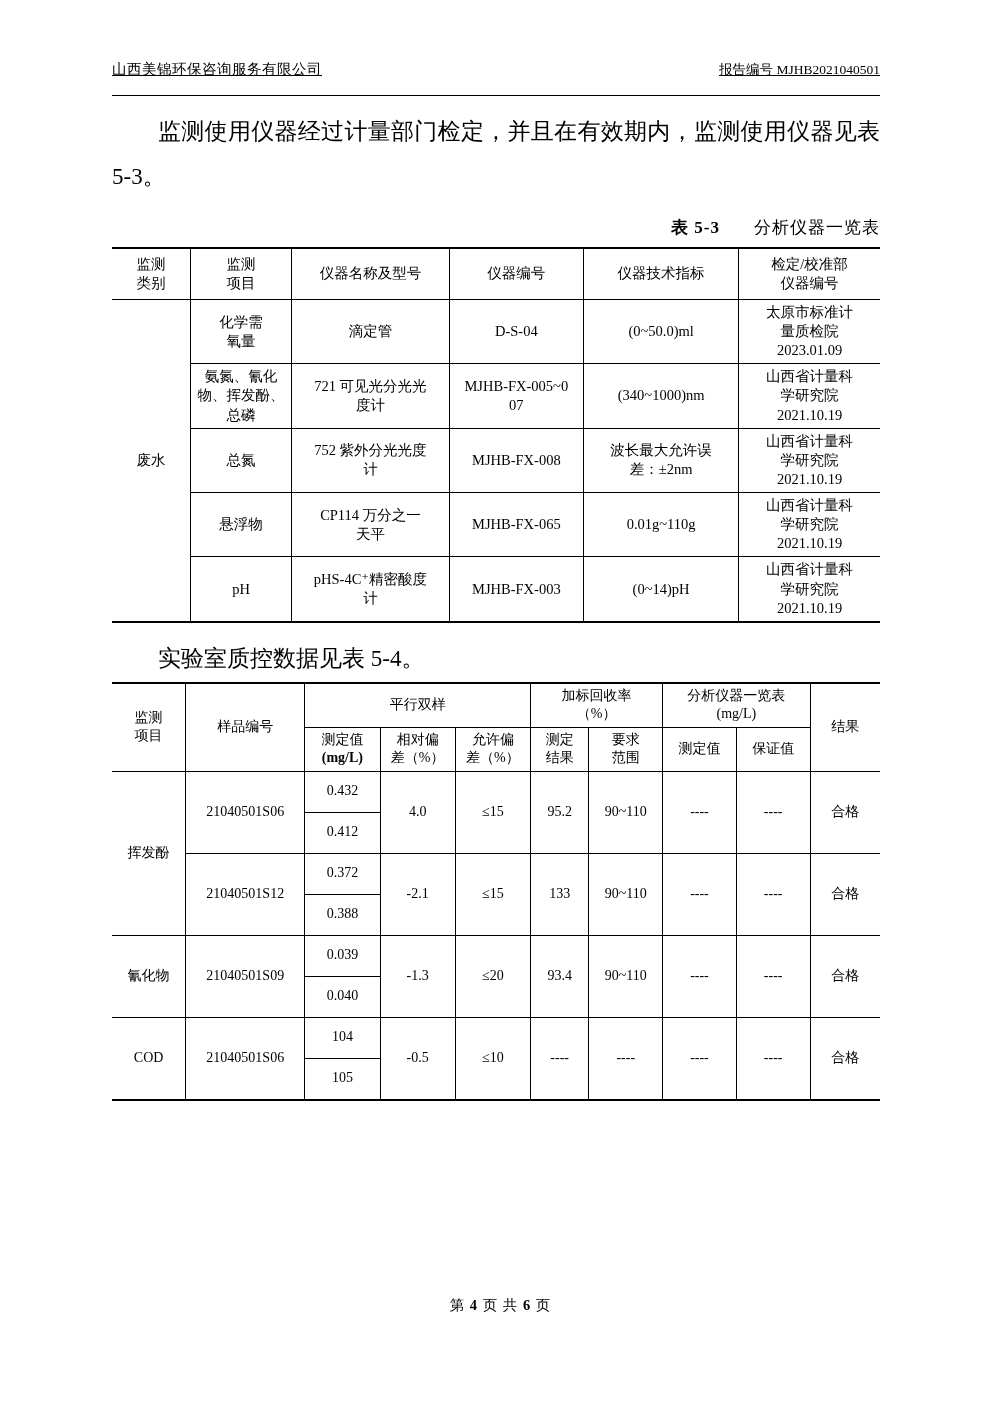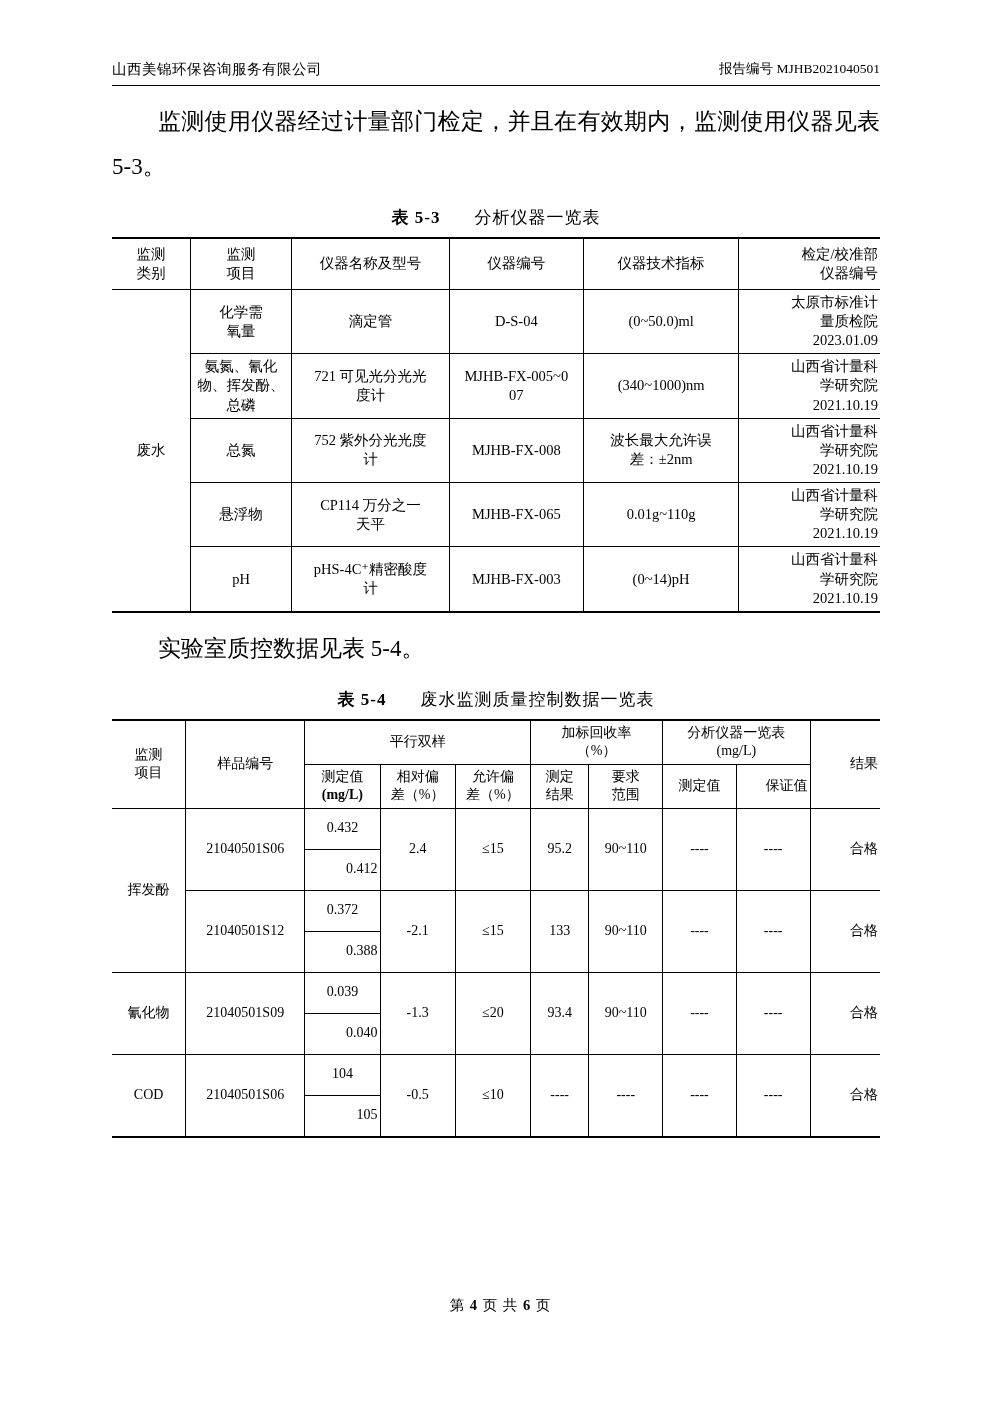--- a/index.html
+++ b/index.html
@@ -19,45 +19,46 @@
     left: 0; top: 0;
     width: 992px;
     height: 1403px;
     box-sizing: border-box;
     padding: 60px 112px 0 112px;
   }
   
   .header {
     display: flex;
     justify-content: space-between;
-    align-items: flex-start;
+    align-items: flex-end;
     font-size: 14.5px;
-    padding-bottom: 6px;
+    padding-bottom: 16px;
     border-bottom: 1.2px solid #000;
+    text-decoration: underline;
   }
   .header .left { letter-spacing: 0.5px; }
   .header .right { font-size: 13.5px; font-family: "Liberation Serif", serif; }
 
   
   h2.section {
     font-size: 19px;
     font-weight: bold;
     margin: 26px 0 0 0;
     letter-spacing: 0.5px;
     font-family: "Liberation Sans", sans-serif;
   }
   p.body {
     font-size: 23px;
     line-height: 1.95;
     margin: 14px 0 0 0;
     text-indent: 2em;
     text-align: justify;
   }
   .tbl-caption {
-    text-align: center;
+    text-align: right;
     font-size: 17px;
     margin: 16px 0 8px 0;
     letter-spacing: 1px;
   }
   .tbl-caption .cap-num { font-weight: bold; }
   .tbl-caption .cap-gap { display: inline-block; width: 34px; }
 
   
   table {
     border-collapse: collapse;
@@ -73,21 +74,21 @@
     line-height: 1.32;
     font-weight: normal;
   }
   table.thickframe {
     border-top: 2.2px solid #000;
     border-bottom: 2.2px solid #000;
   }
   table.thickframe tr:first-child td { border-top: none; }
   table.thickframe tr:last-child td { border-bottom: none; }
   table.thickframe td:first-child { border-left: none; }
-  table.thickframe td:last-child { border-right: none; text-align: right; }
+  table.thickframe td:last-child { border-right: none; }
   .hdr-row td { border-bottom: 1.6px solid #000; }
 
   .t1 td { height: 24px; }
   .t1 .r-head td { padding: 6px 2px; }
 
   .t2 { font-size: 14px; }
   .t2 td { height: 20px; }
 
   .footer {
     position: absolute;
@@ -227,23 +228,20 @@
           <div>山西省计量科</div>
           <div>学研究院</div>
           <div>2021.10.19</div>
         </td>
       </tr>
     </tbody>
   </table>
 
   <p class="body">实验室质控数据见表 5-4。</p>
 
-  <div class="tbl-caption">
-    <span class="cap-num">表 5-4</span><span class="cap-gap"></span><span>废水监测质量控制数据一览表</span>
-  </div>
 
   <table class="t2 thickframe">
     <colgroup>
       <col style="width:9.6%">
       <col style="width:15.5%">
       <col style="width:9.8%">
       <col style="width:9.8%">
       <col style="width:9.8%">
       <col style="width:7.6%">
       <col style="width:9.6%">
@@ -291,21 +289,21 @@
           <div>范围</div>
         </td>
         <td>测定值</td>
         <td>保证值</td>
       </tr>
 
       <tr>
         <td rowspan="4">挥发酚</td>
         <td rowspan="2">21040501S06</td>
         <td style="height:34px">0.432</td>
-        <td rowspan="2">2.4</td>
+        <td rowspan="2">4.0</td>
         <td rowspan="2">≤15</td>
         <td rowspan="2">95.2</td>
         <td rowspan="2">90~110</td>
         <td rowspan="2">----</td>
         <td rowspan="2">----</td>
         <td rowspan="2">合格</td>
       </tr>
       <tr>
         <td style="height:34px">0.412</td>
       </tr>

